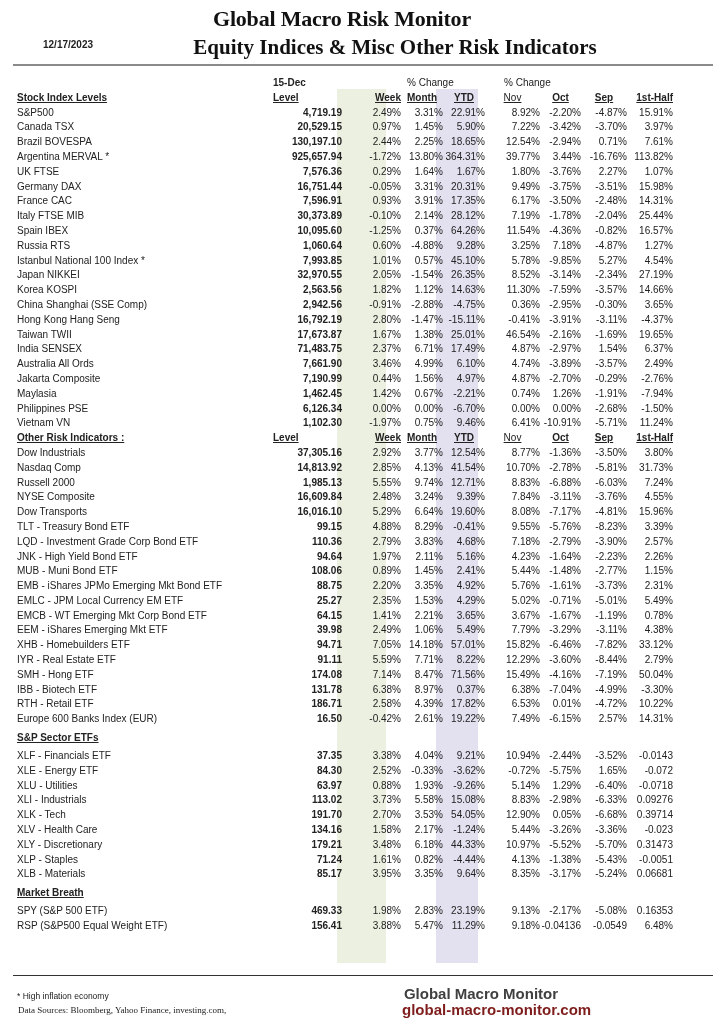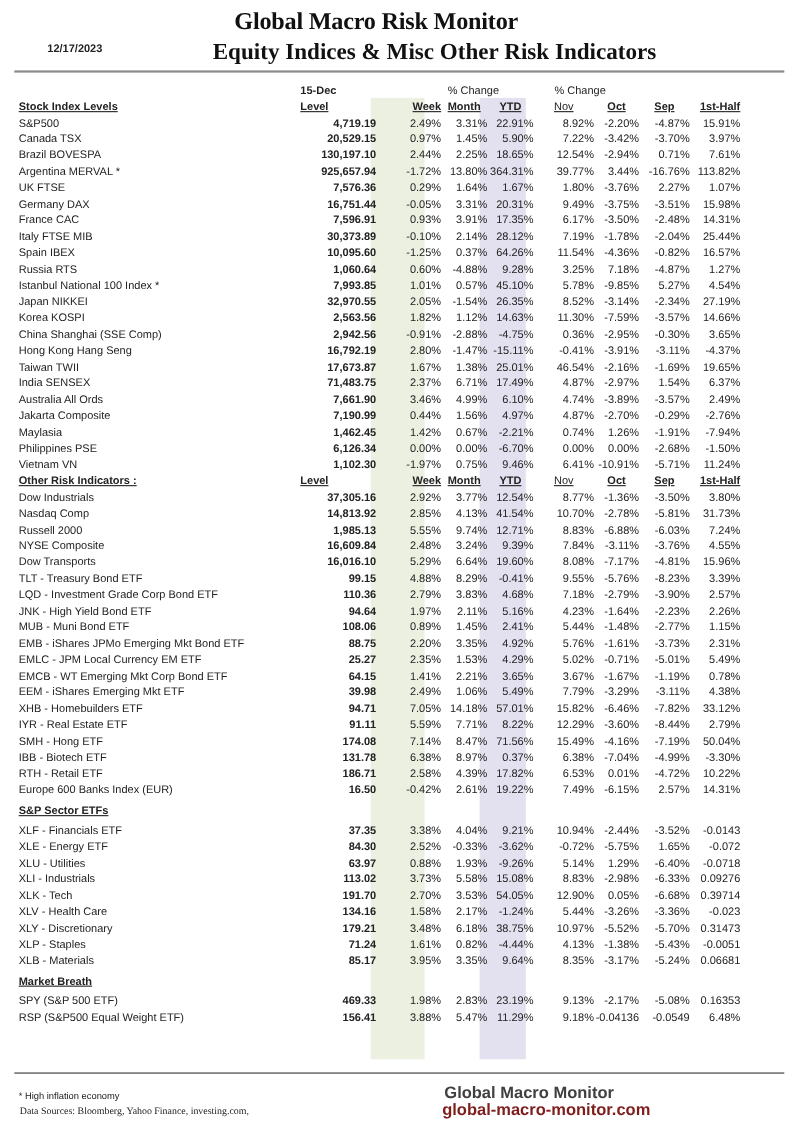--- a/index.html
+++ b/index.html
@@ -605,21 +605,21 @@
         <td class="c-nov">5.44%</td>
         <td class="c-oct">-3.26%</td>
         <td class="c-sep">-3.36%</td>
         <td class="c-half">-0.023</td>
       </tr>
       <tr>
         <td class="c-name">XLY - Discretionary</td>
         <td class="c-level">179.21</td>
         <td class="c-week week-in">3.48%</td>
         <td class="c-month">6.18%</td>
-        <td class="c-ytd">38.75%</td>
+        <td class="c-ytd">44.33%</td>
         <td class="c-nov">10.97%</td>
         <td class="c-oct">-5.52%</td>
         <td class="c-sep">-5.70%</td>
         <td class="c-half">0.31473</td>
       </tr>
       <tr>
         <td class="c-name">XLP - Staples</td>
         <td class="c-level">71.24</td>
         <td class="c-week week-in">1.61%</td>
         <td class="c-month">0.82%</td>

